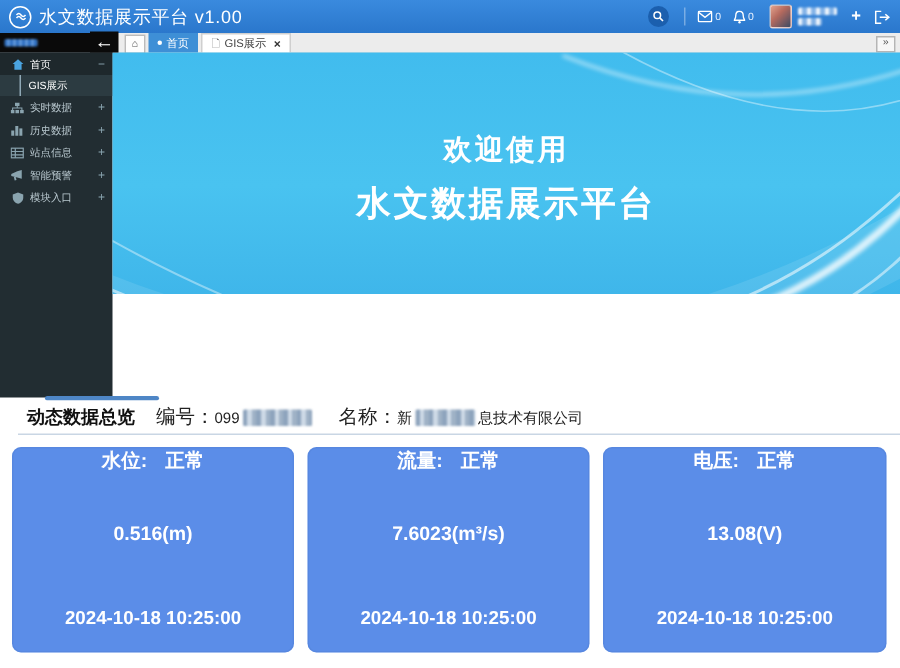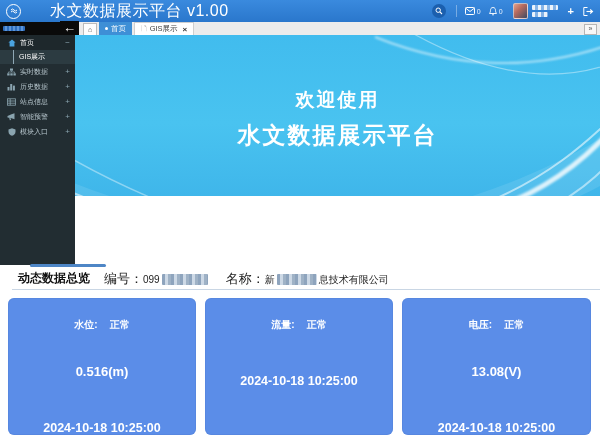--- a/index.html
+++ b/index.html
@@ -6,21 +6,21 @@
   .screen{position:relative;width:600px;height:445px;overflow:hidden;
           font-family:"Liberation Sans",sans-serif;background:#fff;}
 
   
   .header{position:absolute;left:0;top:0;width:600px;height:22px;
           background:linear-gradient(180deg,#3a8ade,#2a77cc);
           display:flex;align-items:center;color:#fff;}
   .logo{width:13px;height:13px;border:1.4px solid #fff;border-radius:50%;
         margin:0 5px 0 6px;display:flex;align-items:center;justify-content:center;
         font-size:8px;line-height:1;color:#fff;}
-  .app-title{font-size:16px;letter-spacing:.5px;margin-left:24px;}
+  .app-title{font-size:12px;letter-spacing:.5px;}
   .hspacer{flex:1;}
   .hbtn{display:flex;align-items:center;margin:0 4px;position:relative;}
   .search-circle{width:14px;height:14px;border-radius:50%;background:#1b5fae;
         display:flex;align-items:center;justify-content:center;margin-right:6px;}
   .hsep{width:1px;height:12px;background:rgba(255,255,255,.35);margin:0 4px;}
   .badge{font-size:7px;color:#e8f1ff;margin-left:2px;}
   .avatar{width:13px;height:14px;border-radius:2px;margin:0 4px 0 6px;
         background:linear-gradient(135deg,#e2a18c 0%,#b56a5e 40%,#3d4a63 100%);
         filter:blur(.4px);border:1px solid rgba(255,255,255,.6);}
   .uname{display:flex;flex-direction:column;gap:2px;margin-right:5px;}
@@ -78,21 +78,21 @@
   .ov-val{font-size:10px;color:#222;}
   .mosaic{display:inline-block;height:11px;vertical-align:-2px;border-radius:1px;margin:0 2px;
           background:repeating-linear-gradient(90deg,#8ea4bd 0 3px,#cdd9e6 3px 6px,#9fb2c6 6px 9px);
           filter:blur(.7px);}
   .m44{width:46px;} .m40{width:40px;}
   .ov-group{margin-right:16px;white-space:nowrap;}
 
   
   .card{position:absolute;top:298px;width:188px;height:137px;background:#5b8de8;border-radius:6px;
         color:#fff;text-align:center;box-shadow:0 0 0 1px rgba(80,125,210,.35) inset;}
-  .card .ctitle{margin-top:20px;font-size:10px;font-weight:bold;}
+  .card .ctitle{font-size:13px;font-weight:bold;}
   .card .ctitle .status{margin-left:12px;}
   .card .cvalue{margin-top:32px;font-size:13px;font-weight:bold;}
   .card .ctime{margin-top:42px;font-size:12.5px;font-weight:bold;}
   .card1{left:8px;} .card2{left:205px;} .card3{left:402px;width:189px;}
 
   .icon-svg{display:block;}
 </style>
 </head>
 <body>
 
@@ -287,20 +287,21 @@
       <span>水位:</span><span class="status">正常</span>
     </div>
     <div class="cvalue">0.516(m)</div>
     <div class="ctime">2024-10-18 10:25:00</div>
   </div>
 
   <div class="card card2">
     <div class="ctitle">
       <span>流量:</span><span class="status">正常</span>
     </div>
+    <div class="cvalue">7.6023(m³/s)</div>
     <div class="ctime">2024-10-18 10:25:00</div>
   </div>
 
   <div class="card card3">
     <div class="ctitle">
       <span>电压:</span><span class="status">正常</span>
     </div>
     <div class="cvalue">13.08(V)</div>
     <div class="ctime">2024-10-18 10:25:00</div>
   </div>

